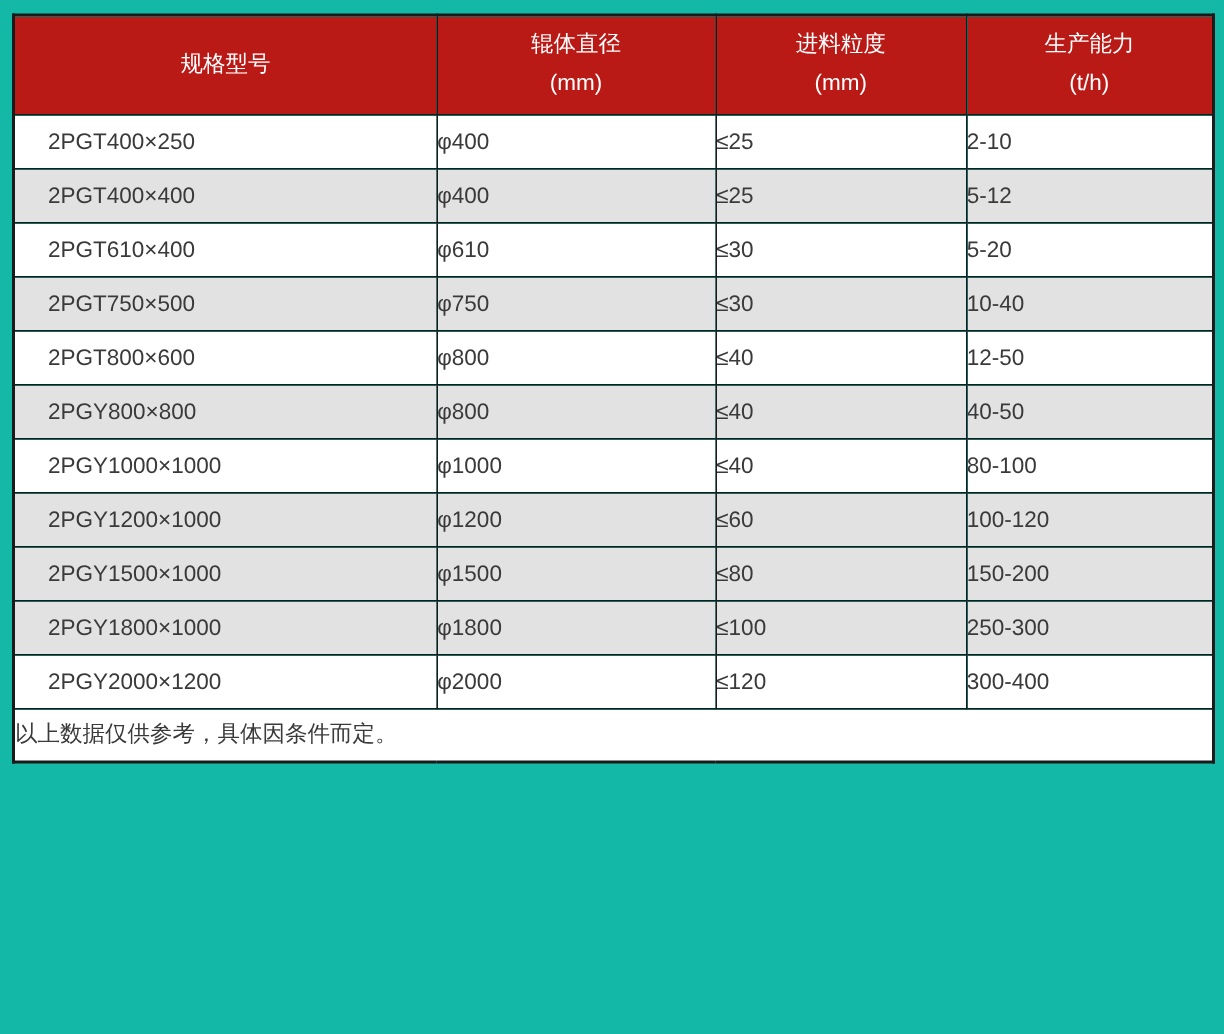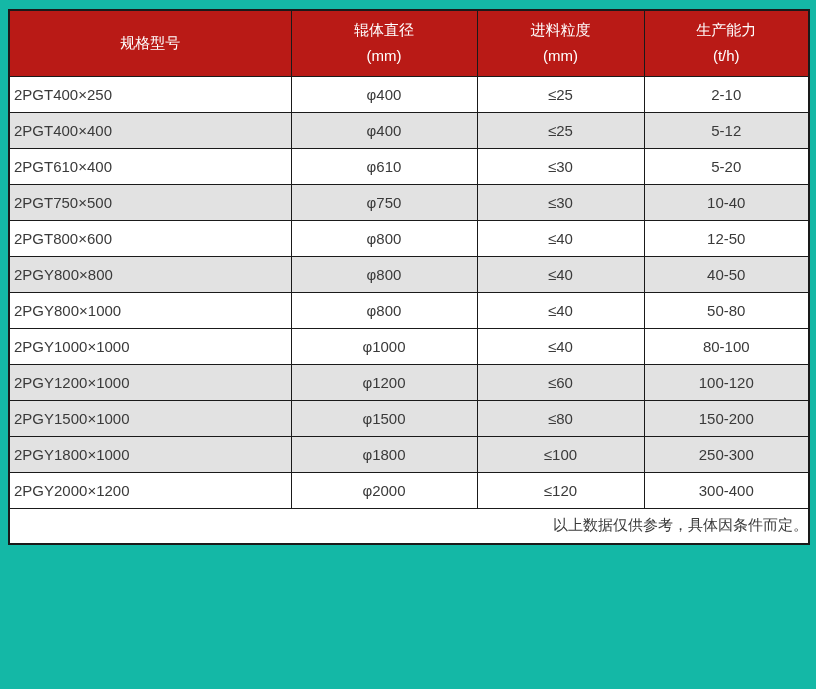--- a/index.html
+++ b/index.html
@@ -38,35 +38,35 @@
     padding: 0;
   }
   .h-line {
     display: block;
     line-height: 26px;
   }
   .spec-table tbody td {
     height: 36px;
     font-size: 15px;
     color: #3a3a3a;
-    text-align: center;
+    text-align: left;
     vertical-align: middle;
     padding: 0;
     background: #ffffff;
   }
   .spec-table tbody td.model-cell {
     text-align: left;
-    padding-left: 4px;
+    padding-left: 22px;
   }
   .spec-table tbody tr.alt td {
     background: #e2e2e2;
   }
   .spec-table tfoot td {
     height: 36px;
-    text-align: right;
+    text-align: left;
     vertical-align: middle;
     font-size: 15px;
     color: #3a3a3a;
     background: #ffffff;
     padding: 0;
     margin-left: 28px;
   }
 </style>
 </head>
 <body>
@@ -129,26 +129,20 @@
           <td>≤40</td>
           <td>12-50</td>
         </tr>
         <tr class="alt">
           <td class="model-cell">2PGY800×800</td>
           <td>φ800</td>
           <td>≤40</td>
           <td>40-50</td>
         </tr>
         <tr>
-          <td class="model-cell">2PGY800×1000</td>
-          <td>φ800</td>
-          <td>≤40</td>
-          <td>50-80</td>
-        </tr>
-        <tr>
           <td class="model-cell">2PGY1000×1000</td>
           <td>φ1000</td>
           <td>≤40</td>
           <td>80-100</td>
         </tr>
         <tr class="alt">
           <td class="model-cell">2PGY1200×1000</td>
           <td>φ1200</td>
           <td>≤60</td>
           <td>100-120</td>

